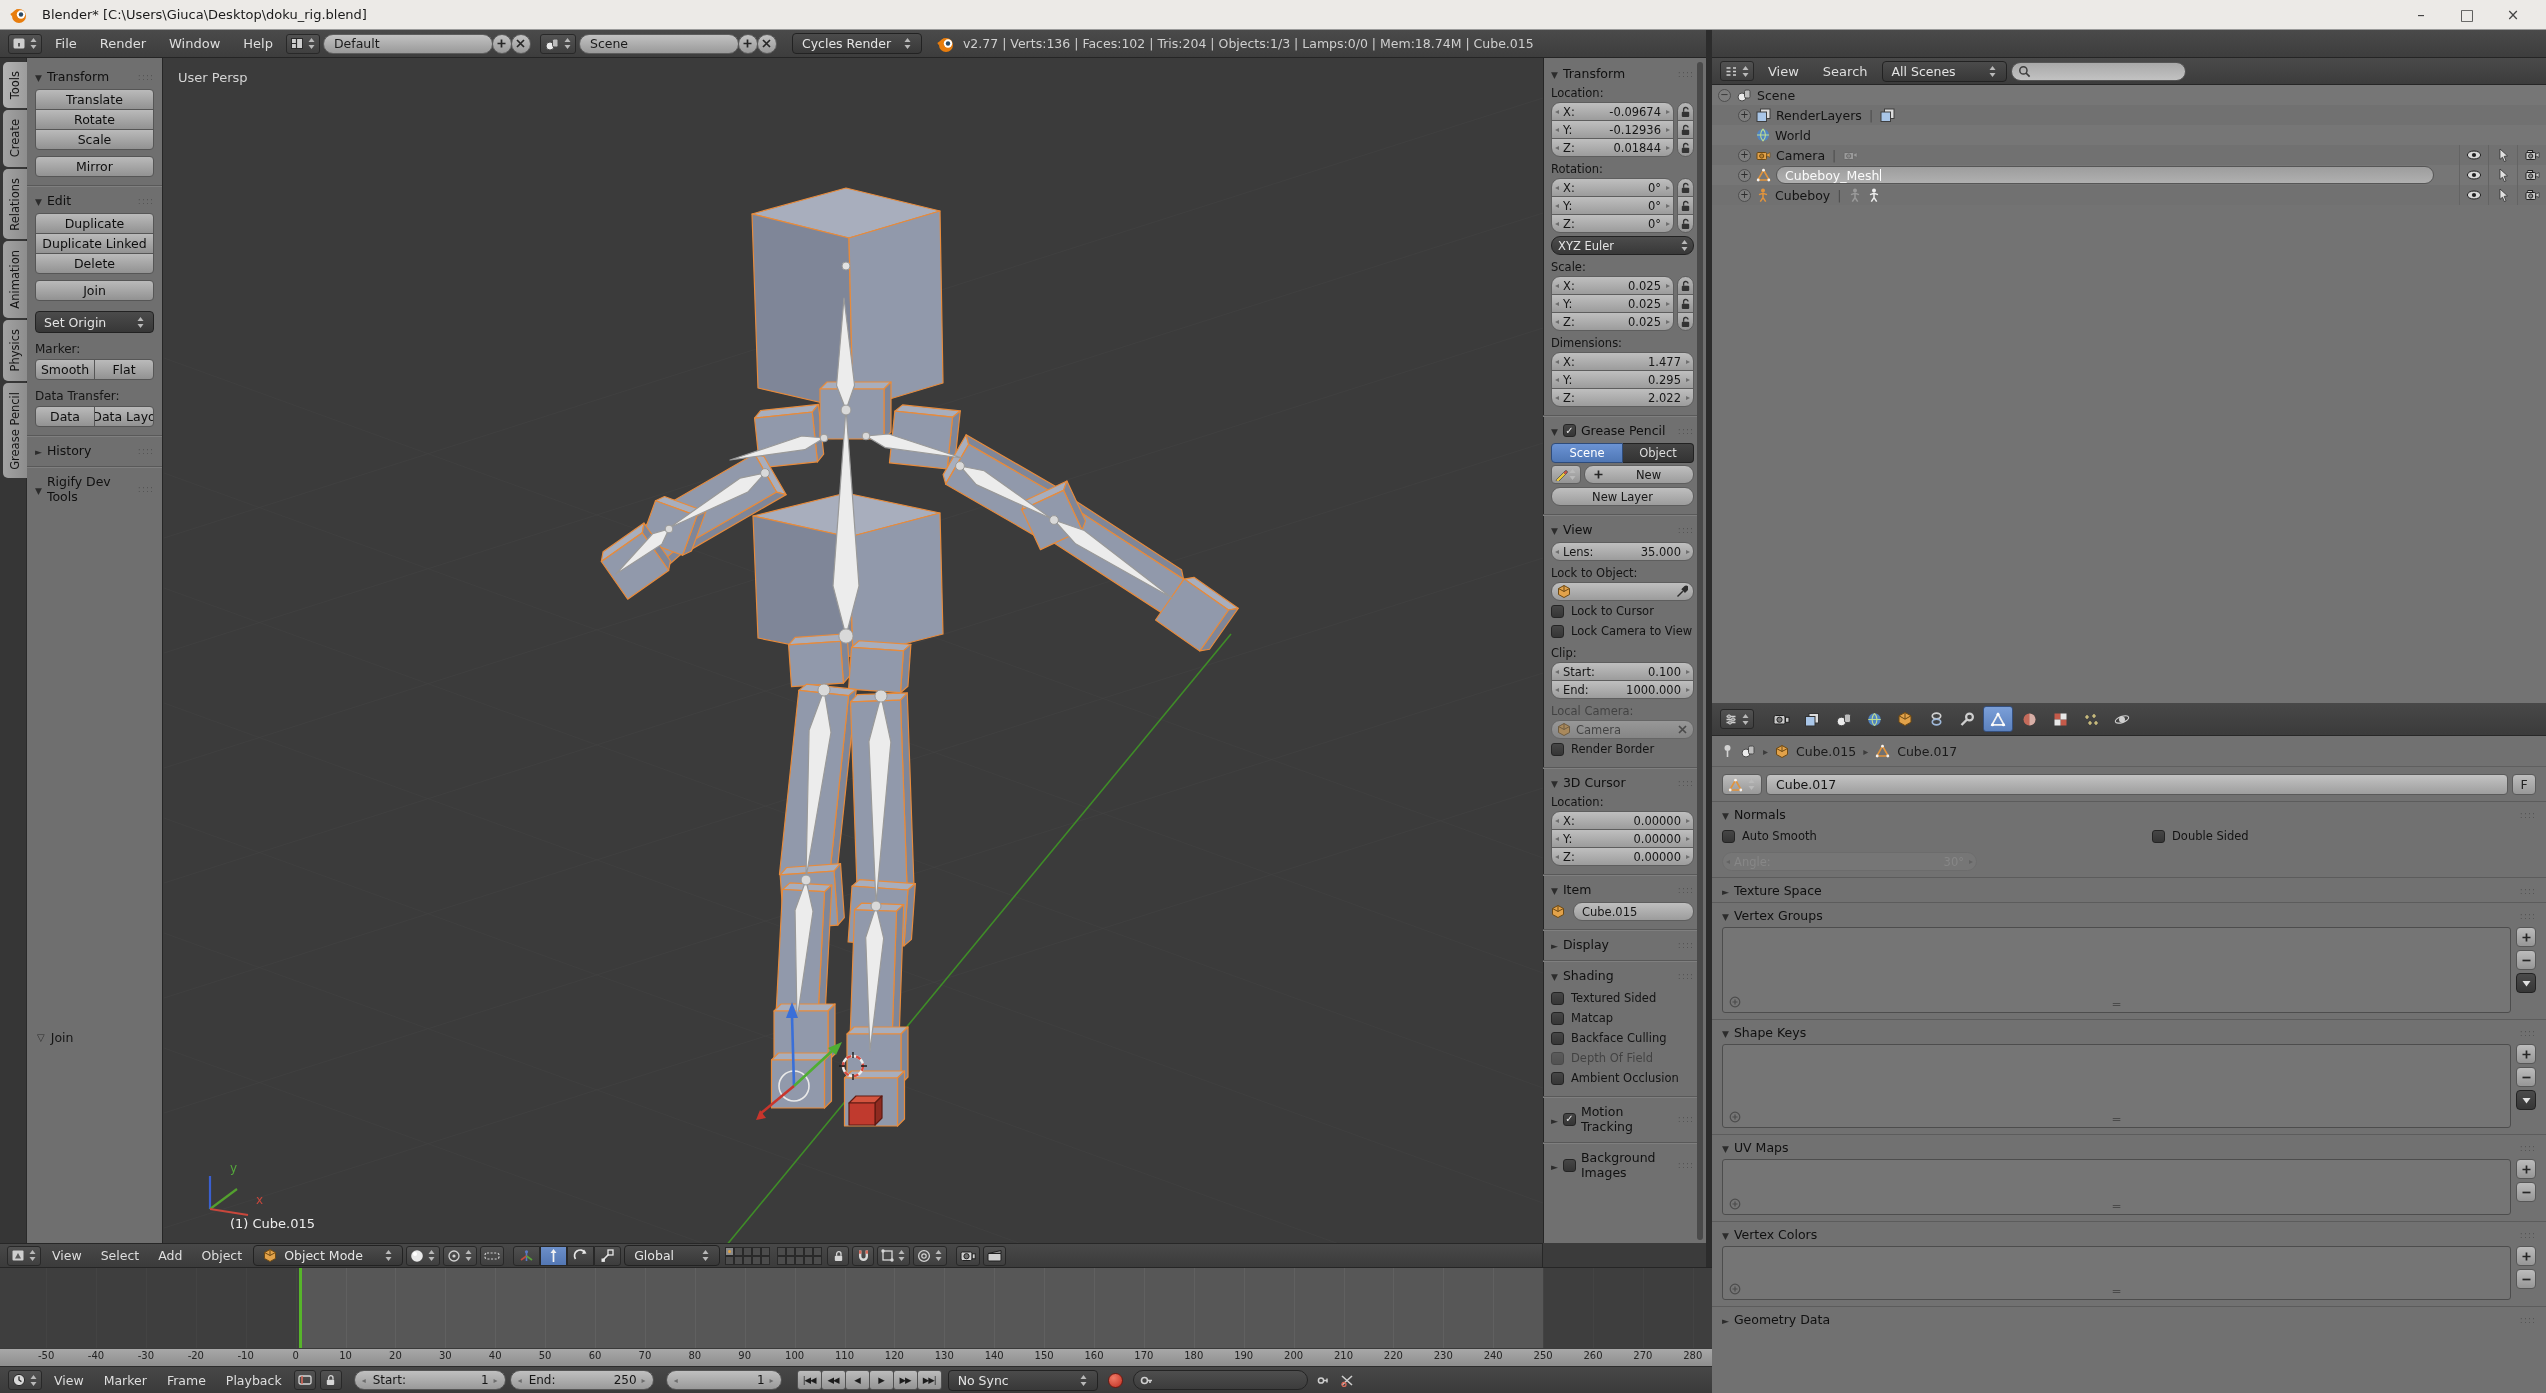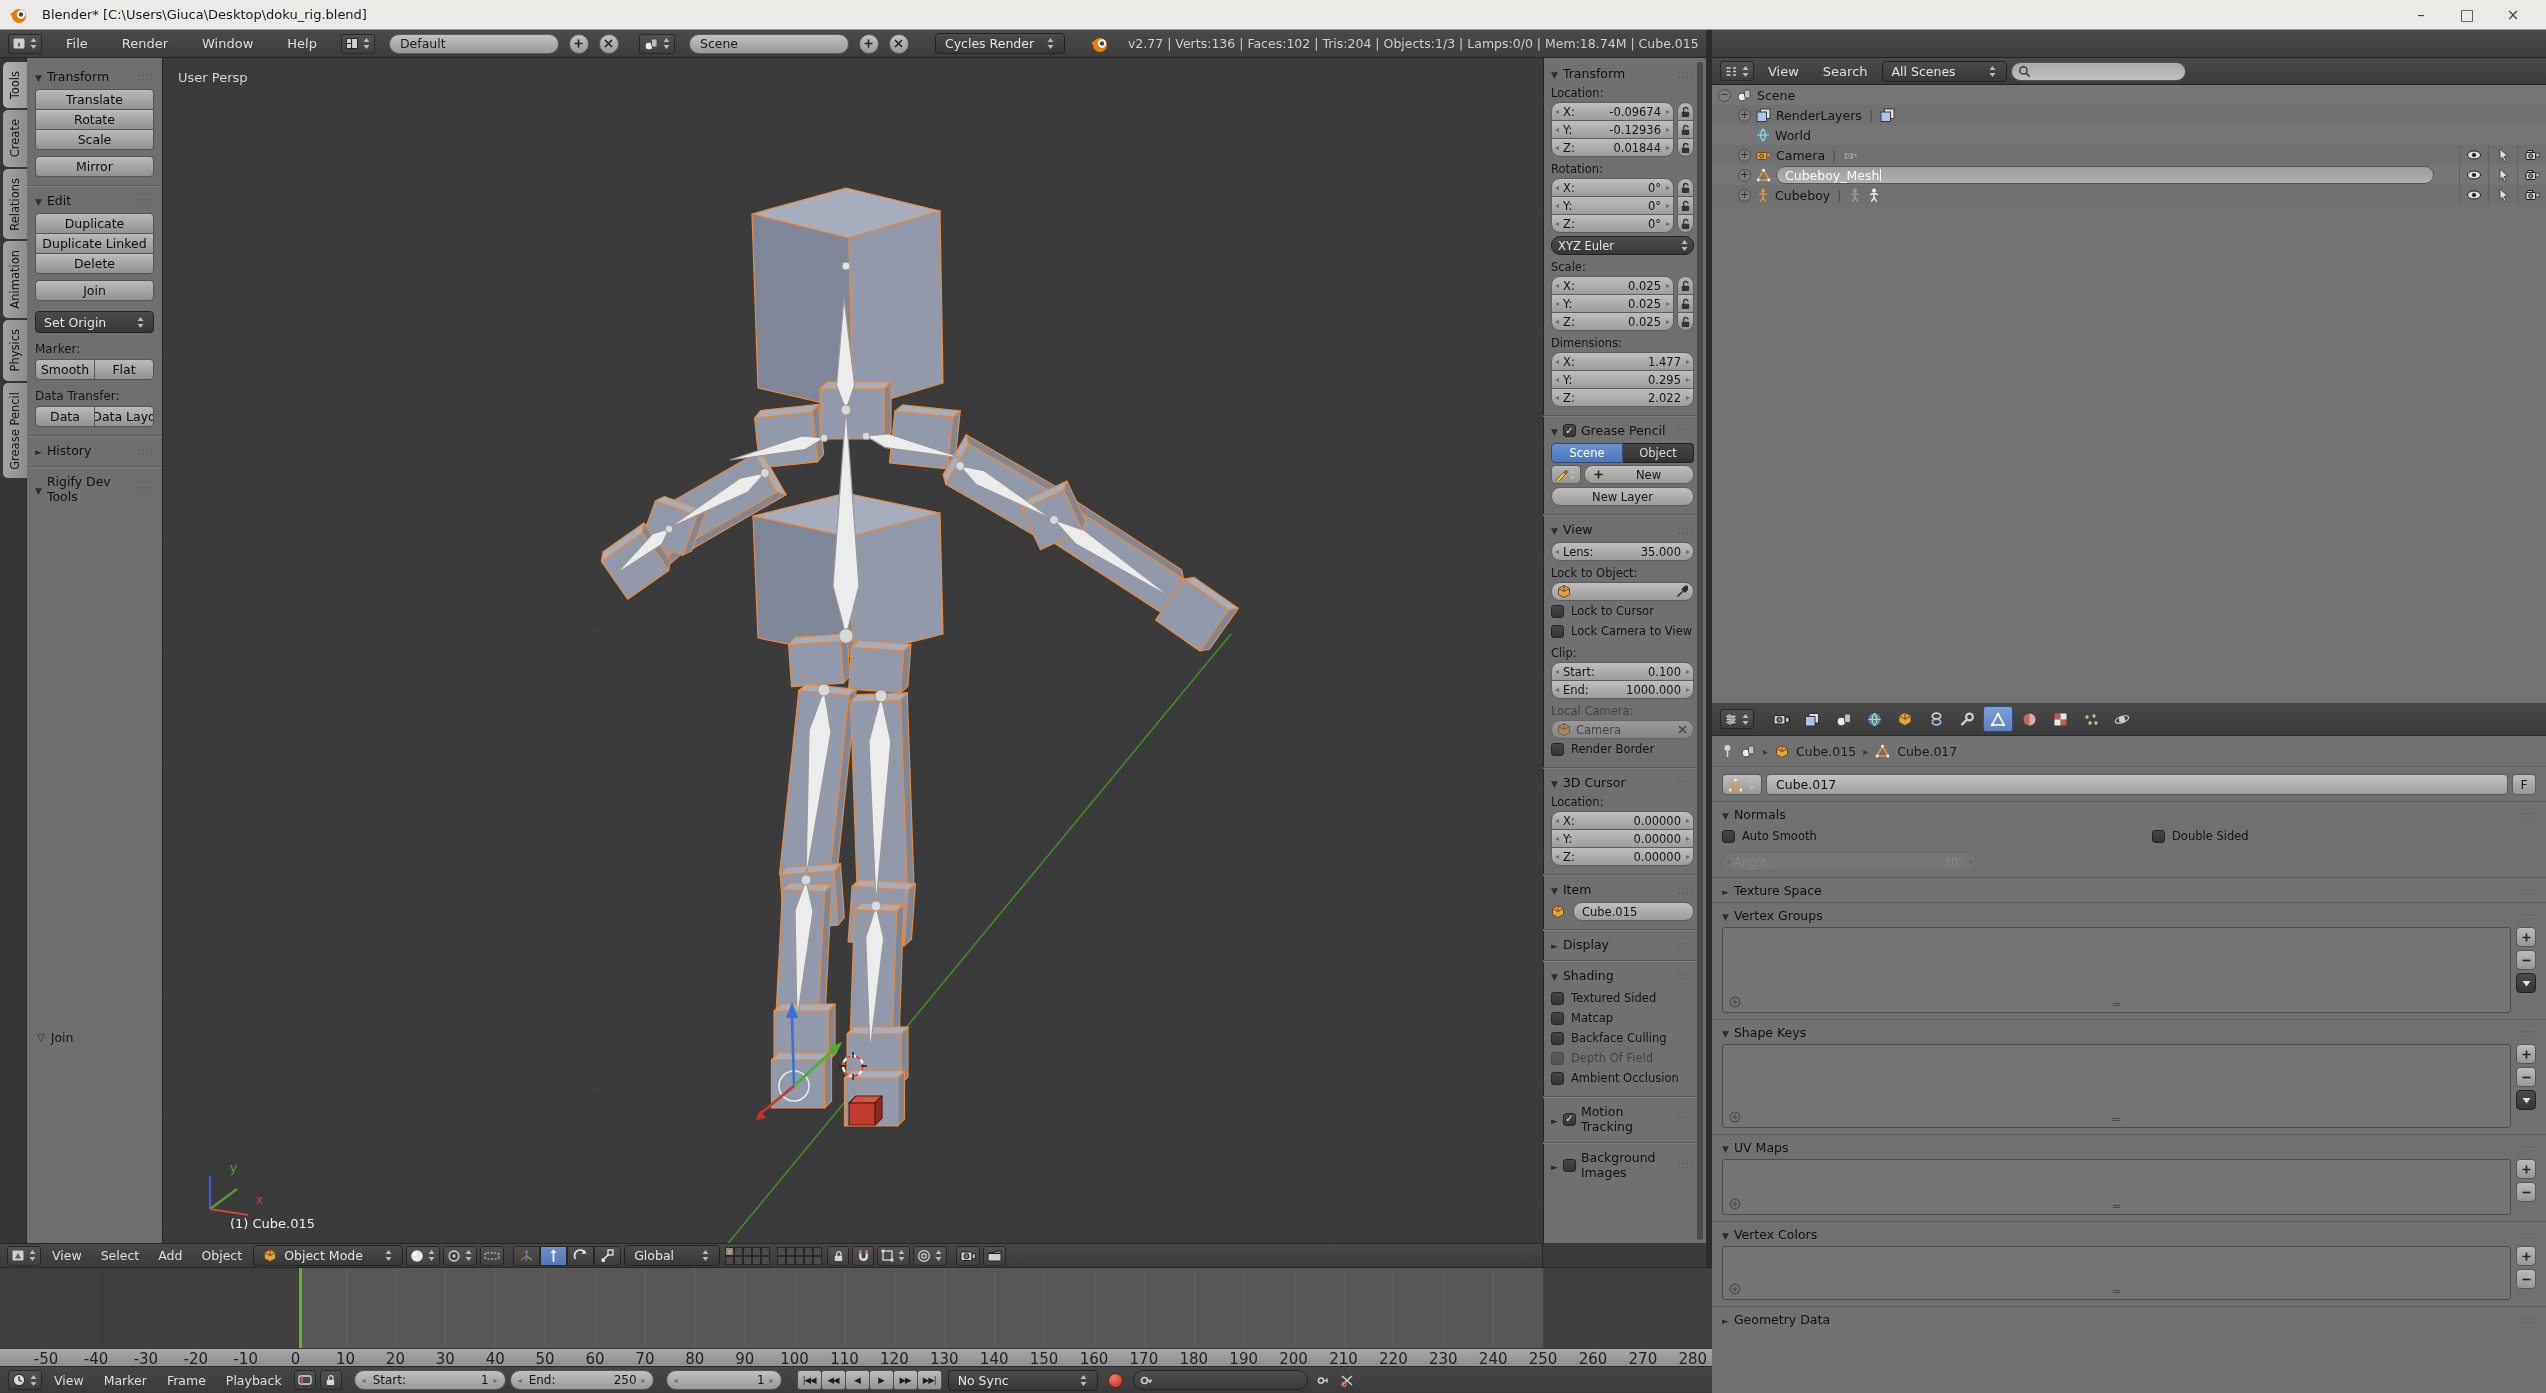--- a/index.html
+++ b/index.html
@@ -4,21 +4,21 @@
 <style>
   *{box-sizing:border-box;margin:0;padding:0}
   body{margin:0;background:#1d1d1d}
   #app{position:relative;width:2546px;height:1393px;background:#3b3b3b;font-family:"DejaVu Sans",sans-serif;font-size:13px;color:#1b1b1b;overflow:hidden}
   svg{display:block}
   
   .titlebar{position:absolute;left:0;top:0;width:2546px;height:30px;background:#eceae7;display:flex;align-items:center;gap:9px;padding:0 10px;color:#1a1a1a;border-bottom:1px solid #9a9a9a}
   .win-btns{margin-left:auto;display:flex}
   .win-btn{width:46px;height:29px;display:flex;align-items:center;justify-content:center;color:#444;font-size:15px}
   
-  .topbar{position:absolute;left:0;top:30px;width:2546px;height:28px;background:linear-gradient(#4a4a4a,#3d3d3d);border-bottom:1px solid #252525;display:flex;align-items:center;gap:14px;padding:0 8px;color:#d9d9d9}
+  .topbar{position:absolute;left:0;top:30px;width:2546px;height:28px;background:linear-gradient(#4a4a4a,#3d3d3d);border-bottom:1px solid #252525;display:flex;align-items:center;gap:3px;padding:0 8px;color:#d9d9d9}
   .menu{padding:0 10px;font-size:13px;color:#dedede}
   .lightfield{height:20px;border-radius:10px;background:linear-gradient(#c2c2c2,#999);border:1px solid #5d5d5d;color:#1b1b1b;display:inline-flex;align-items:center;padding:0 10px;font-size:12.5px;gap:6px}
   .minisq{width:20px;height:20px;border-radius:10px;background:linear-gradient(#c2c2c2,#999);border:1px solid #5d5d5d;display:inline-flex;align-items:center;justify-content:center;margin-left:-4px}
   .darkdd{height:21px;border-radius:4px;background:linear-gradient(#4b4b4b,#383838);border:1px solid #222;color:#e4e4e4;display:inline-flex;align-items:center;gap:7px;padding:0 9px;font-size:12.5px}
   .stats{margin-left:0;color:#cfcfcf;font-size:12.5px;white-space:nowrap}
   
   .tabcol{position:absolute;left:0;top:58px;width:27px;height:1185px;background:#363636;padding-top:3px;border-right:1px solid #2a2a2a}
   .vtab{display:flex;align-items:center;justify-content:center;width:24px;margin:1px 0 2px 3px;border-radius:5px 0 0 5px;background:linear-gradient(90deg,#a2a2a2,#8d8d8d);color:#141414;font-size:11.5px;padding:9px 0}
   .vtab.act{background:linear-gradient(90deg,#b3b3b3,#9c9c9c)}
   .vtab span{writing-mode:vertical-rl;transform:rotate(180deg)}
@@ -122,21 +122,21 @@
   .lbtns{display:flex;flex-direction:column;gap:3px;width:20px}
   .lbtn{width:20px;height:20px;display:flex;align-items:center;justify-content:center;background:linear-gradient(#bcbcbc,#969696);border:1px solid #575757;border-radius:4px}
   .lbtn.darkb{background:linear-gradient(#4a4a4a,#363636);border-color:#222}
   
   .timeline{position:absolute;left:0;top:1267px;width:1712px;height:126px;border-top:1px solid #262626}
   .tlbody{position:relative;width:1712px;height:80px;background:#575757;overflow:hidden}
   .tgl{position:absolute;top:0;bottom:0;width:1px;background:rgba(255,255,255,.06)}
   .tdark{position:absolute;top:0;bottom:0;background:rgba(20,20,20,.38)}
   .playhead{position:absolute;top:0;bottom:0;left:299px;width:3px;background:#57b52a}
   .tlruler{position:relative;width:1712px;height:18px;background:linear-gradient(#a8a8a8,#8e8e8e);border-top:1px solid #3a3a3a}
-  .tick{position:absolute;top:1px;transform:translateX(-50%);font-size:15px;color:#222}
+  .tick{position:absolute;top:1px;transform:translateX(-50%);font-size:10px;color:#222}
   .tlfoot{height:27px;background:linear-gradient(#474747,#3a3a3a);border-top:1px solid #2c2c2c;display:flex;align-items:center;gap:4px;padding:0 8px;color:#d8d8d8}
   .tlfoot .menu{padding:0 8px;font-size:12.5px}
   .tfield{height:20px;border-radius:10px;background:linear-gradient(#c0c0c0,#999);border:1px solid #555;color:#161616;display:inline-flex;align-items:center;font-size:12px;padding:0 4px}
   .tfield .flab{margin-left:4px}
   .pbbtn{width:25px;height:20px;display:inline-flex;align-items:center;justify-content:center;background:linear-gradient(#bcbcbc,#949494);border:1px solid #515151;border-radius:3px;color:#1c1c1c;font-size:8.5px;letter-spacing:-1px;margin-left:-1px}
   .recbtn{width:15px;height:15px;border-radius:50%;background:radial-gradient(circle at 35% 30%,#f07a66,#bf2f22);border:1px solid #6e1a12;margin:0 6px}
   .keyfield{width:175px;height:20px;border-radius:10px;background:linear-gradient(#4e4e4e,#3c3c3c);border:1px solid #242424;display:flex;align-items:center;padding:0 6px;gap:5px}
 </style>
 </head>
 <body>

